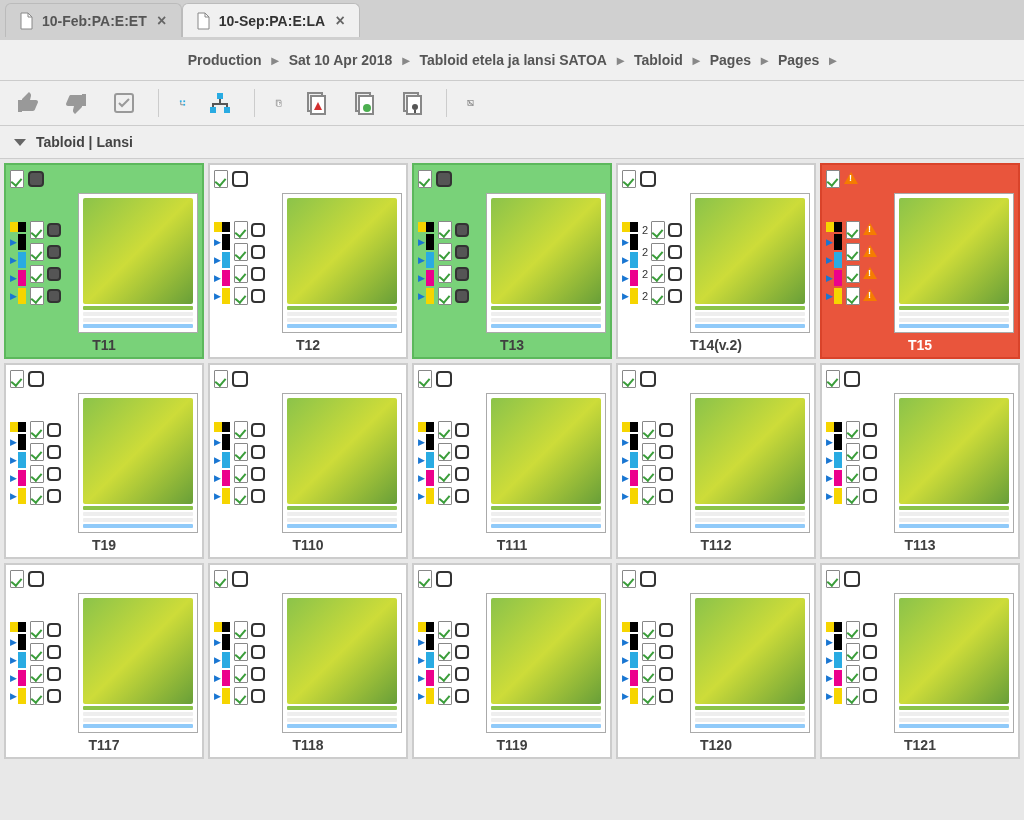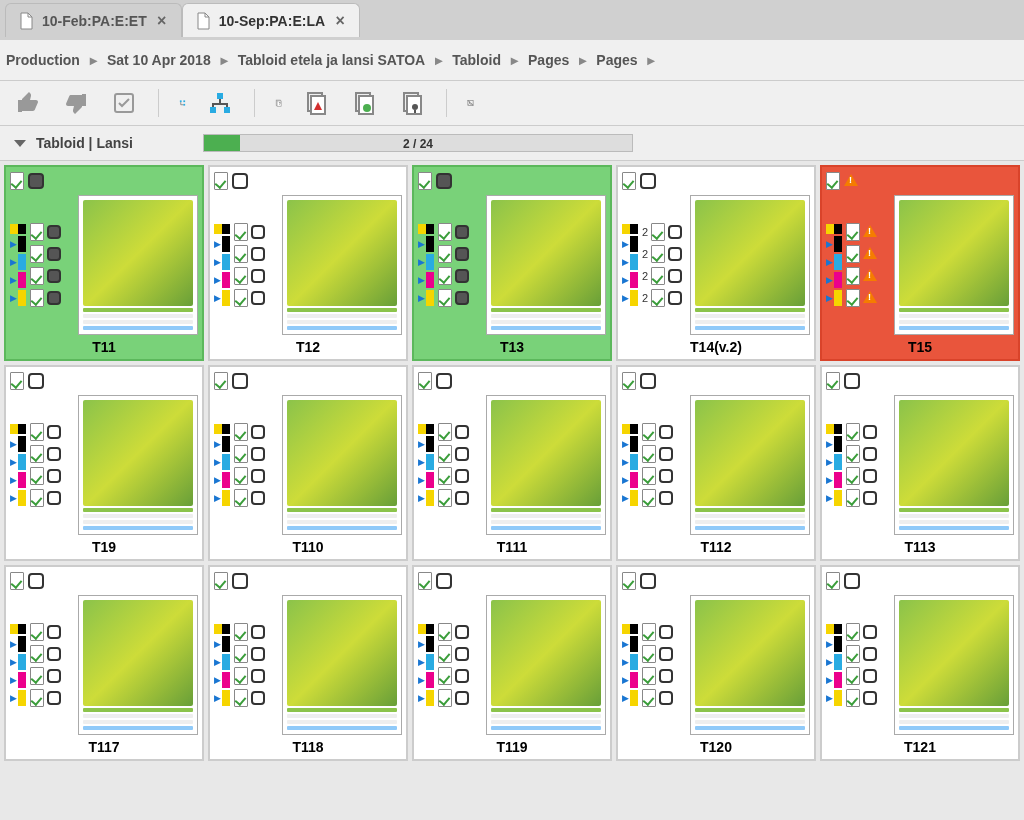--- a/index.html
+++ b/index.html
@@ -7,21 +7,21 @@
 
 
 .tabbar { background:#d0d0d0; height:40px; display:flex; align-items:center; padding-left:5px; }
 .tab { height:34px; display:flex; align-items:center; padding:0 12px; gap:8px; background:#d0d0d0; border-radius:6px 6px 0 0; font-weight:bold; color:#555; font-size:14px; border:1px solid #bbb; border-bottom:none; cursor:pointer;}
 .tab.active { background:#f0f0f0; color:#333; }
 .tab-doc-icon { width:16px; height:18px; position:relative; }
 .tab-doc-icon svg { width:16px; height:18px; }
 .tab-close { width:14px; height:14px; display:flex; align-items:center; justify-content:center; cursor:pointer; color:#666; font-size:16px; }
 
 
-.breadcrumb { display:flex; align-items:center; gap:10px; padding:12px 6px; font-size:14px; font-weight:bold; color:#555; background:#f0f0f0; }
+.breadcrumb { display:flex; align-items:center; gap:10px; padding:12px 6px; font-size:14px; font-weight:bold; color:#555; background:#f0f0f0;justify-content:center; }
 .bc-sep { color:#888; }
 .bc-item { cursor:pointer; }
 
 
 .toolbar { height:46px; display:flex; align-items:center; gap:20px; padding:0 14px; background:#f0f0f0; border-top:1px solid #ccc; border-bottom:1px solid #ccc; }
 .tool { width:28px; height:28px; display:flex; align-items:center; justify-content:center; cursor:pointer; color:#999; }
 .tool.group-sep { border-left:1px solid #ccc; padding-left:20px; }
 .tool svg { width:24px; height:24px; }
 
 
@@ -59,22 +59,22 @@
 .warn-icon { width:14px; height:14px; position:relative; }
 .warn-icon::before { content:''; position:absolute; left:0; top:0; border-left:7px solid transparent; border-right:7px solid transparent; border-bottom:12px solid #f57c00; }
 .warn-icon::after { content:'!'; position:absolute; left:5px; top:1px; font-size:9px; color:#fff; font-weight:bold; }
 
 .thumb { flex:1; background:#fff; border:1px solid #aaa; display:flex; flex-direction:column; padding:4px; gap:2px; }
 .thumb .line { height:4px; background:#eee; border-radius:1px; }
 .thumb .line.g { background:#8bc34a; } 
 .thumb .line.b { background:#90caf9; }
 .thumb .img { flex:1; background:linear-gradient(135deg,#8bc34a 0%,#cddc39 50%,#689f38 100%); border-radius:2px; }
 
-.card-label { text-align:center; font-weight:bold; font-size:14px; color:#000000; }
-.card.status-red .card-label { color:#000000; }
+.card-label { text-align:center; font-weight:bold; font-size:14px; color:#404040; }
+.card.status-red .card-label { color:#ffffff; }
 </style>
 </head>
 <body>
 
 <div class="tabbar" id="tabbar">
     <div class="tab">
       <span class="tab-doc-icon"><svg viewBox="0 0 16 18">
           <path d="M3 1h7l4 4v12H3z" fill="#fff" stroke="#888" stroke-width="1"></path>
           <path d="M10 1v4h4" fill="none" stroke="#888" stroke-width="1"></path>
         </svg></span>
@@ -174,24 +174,20 @@
         <circle cx="9" cy="9" r="2" fill="#777"></circle>
         <path d="M4 18l5-5 4 4 3-3 4 4" fill="none" stroke="#777" stroke-width="2"></path>
         <line x1="3" y1="3" x2="21" y2="21" stroke="#555" stroke-width="2"></line>
       </svg>
   </div>
 </div>
 
 <div class="section">
   <div class="collapse-tri"></div>
   <div class="section-title">Tabloid | Lansi</div>
-  <div class="progress">
-    <div class="progress-fill" id="progress-fill" style="width: 8.3%;"></div>
-    <div class="progress-text">2 / 24</div>
-  </div>
 </div>
 
 <div class="grid" id="grid">
     <div class="card status-green">
       <div class="card-header">
         <span class="page-chip"></span>
         <span class="inline-check filled"></span>
       </div>
       <div class="card-body">
         <div class="swatches">

